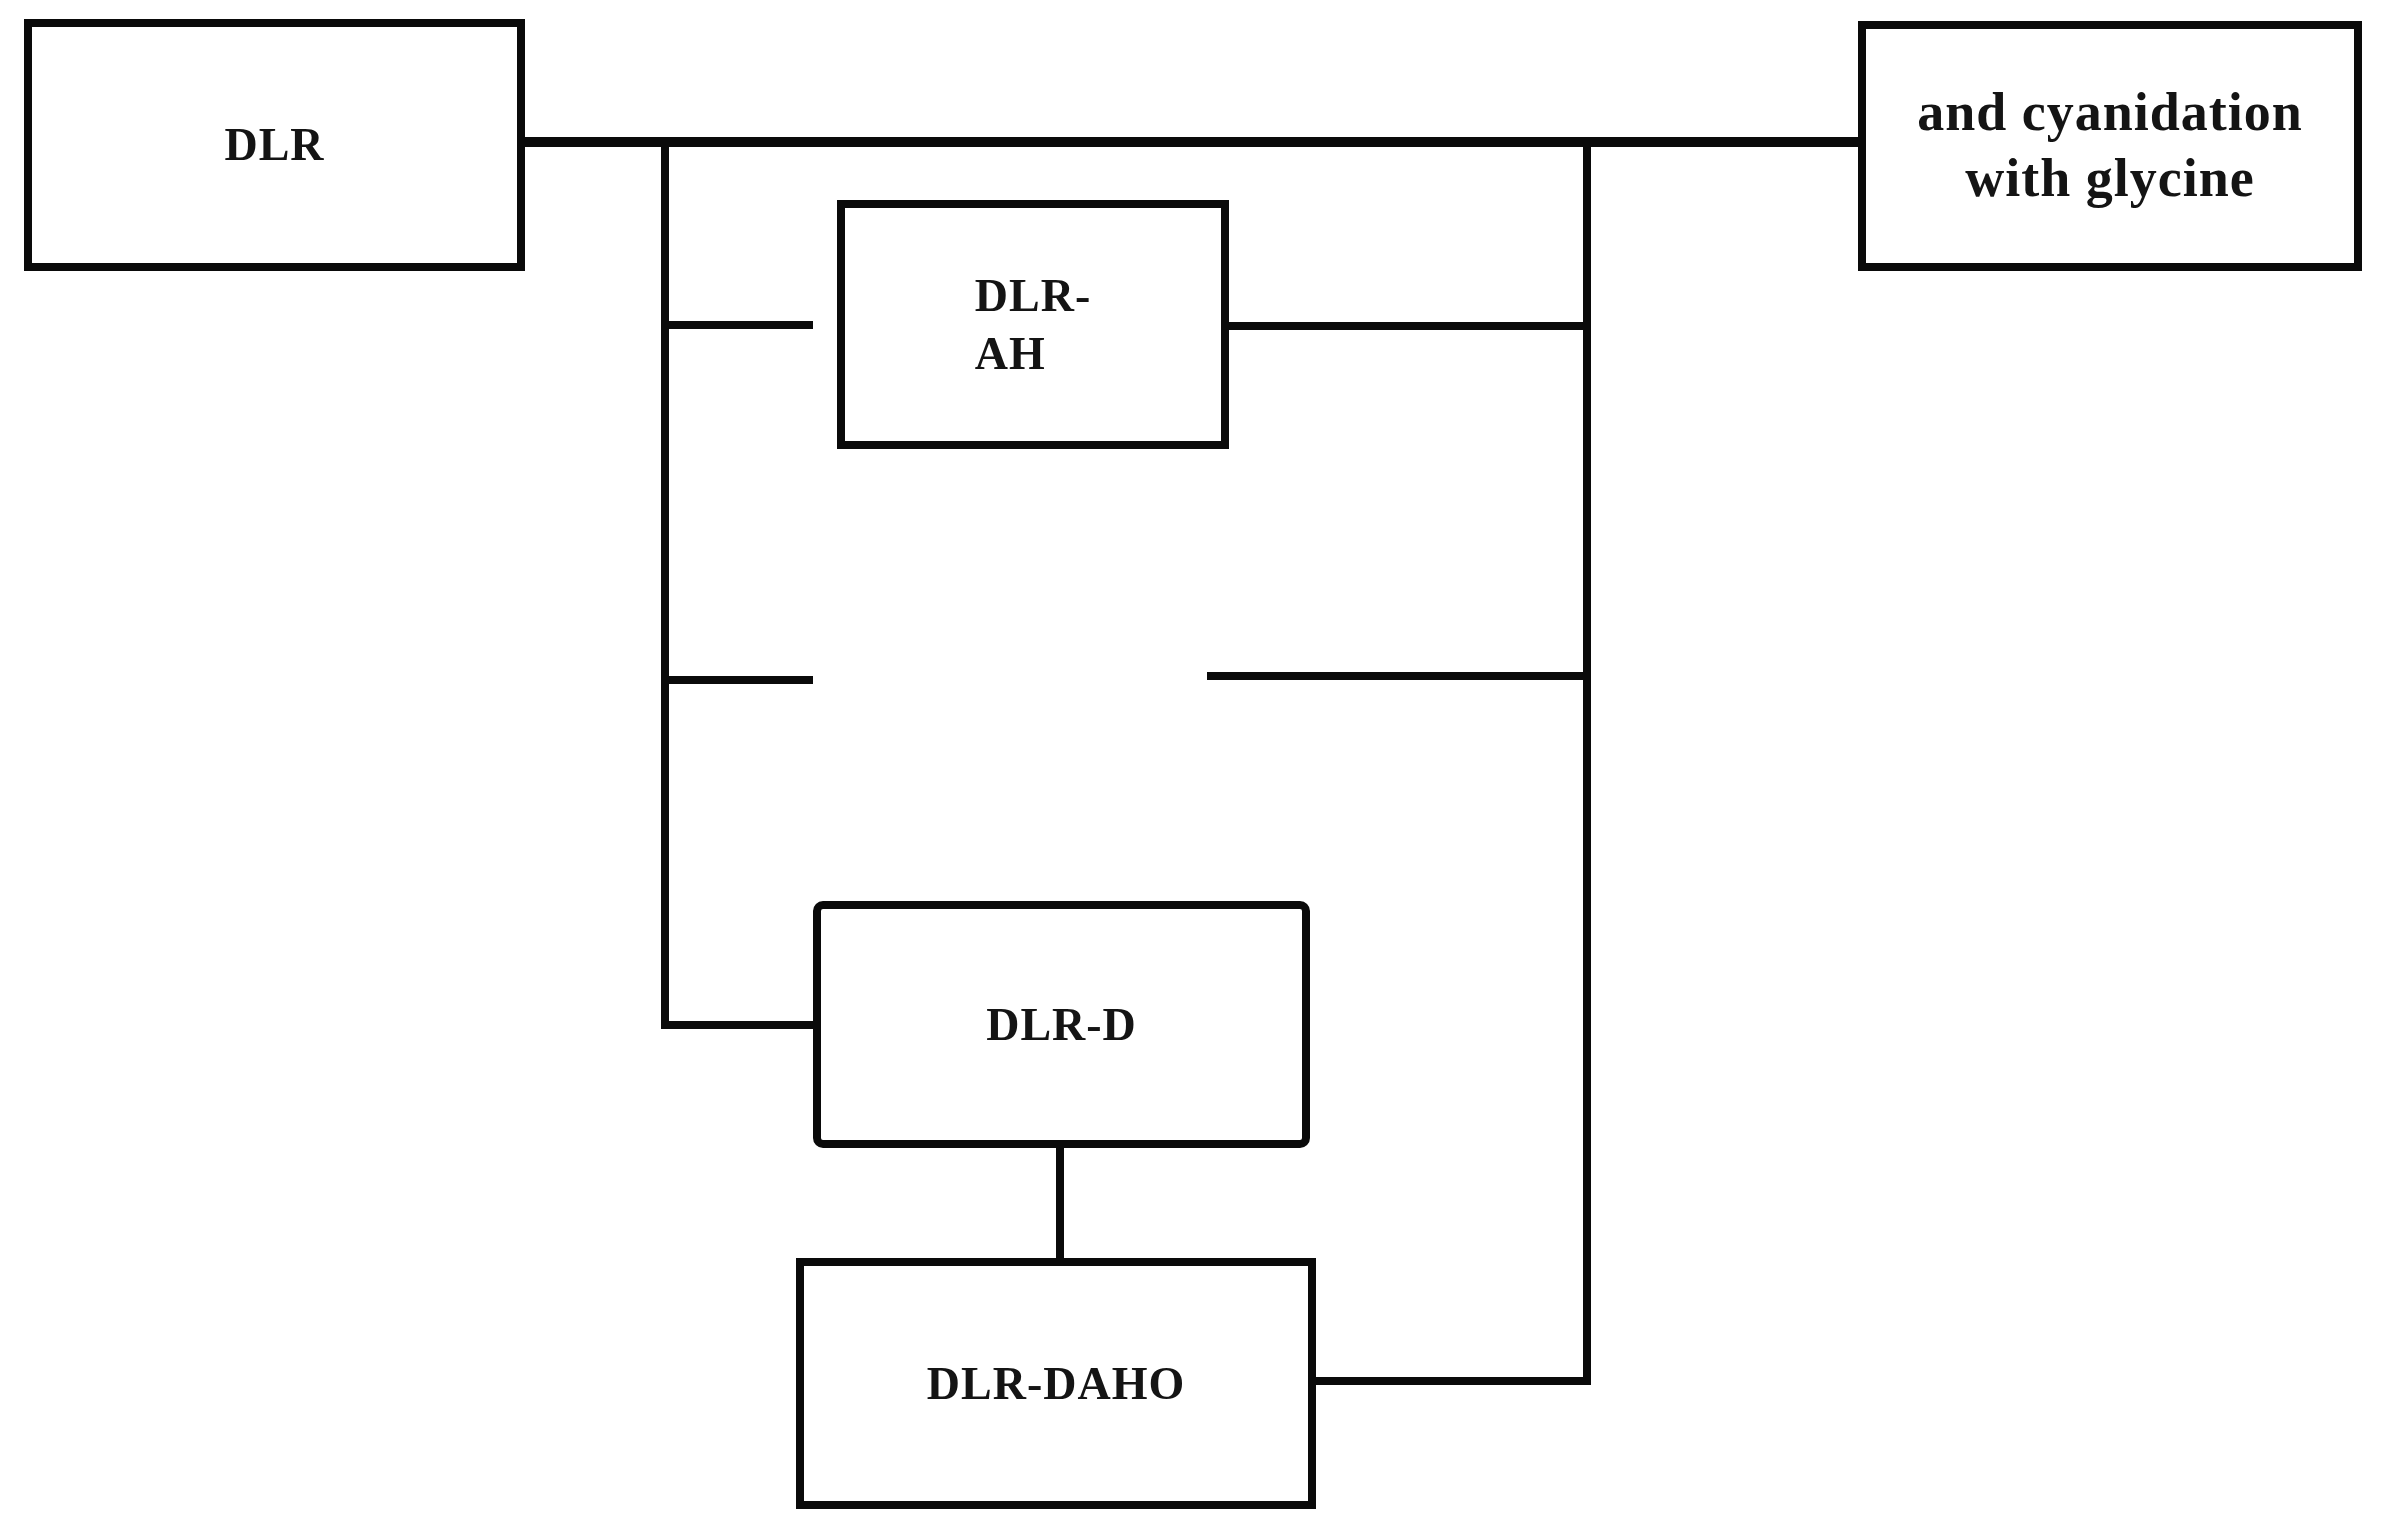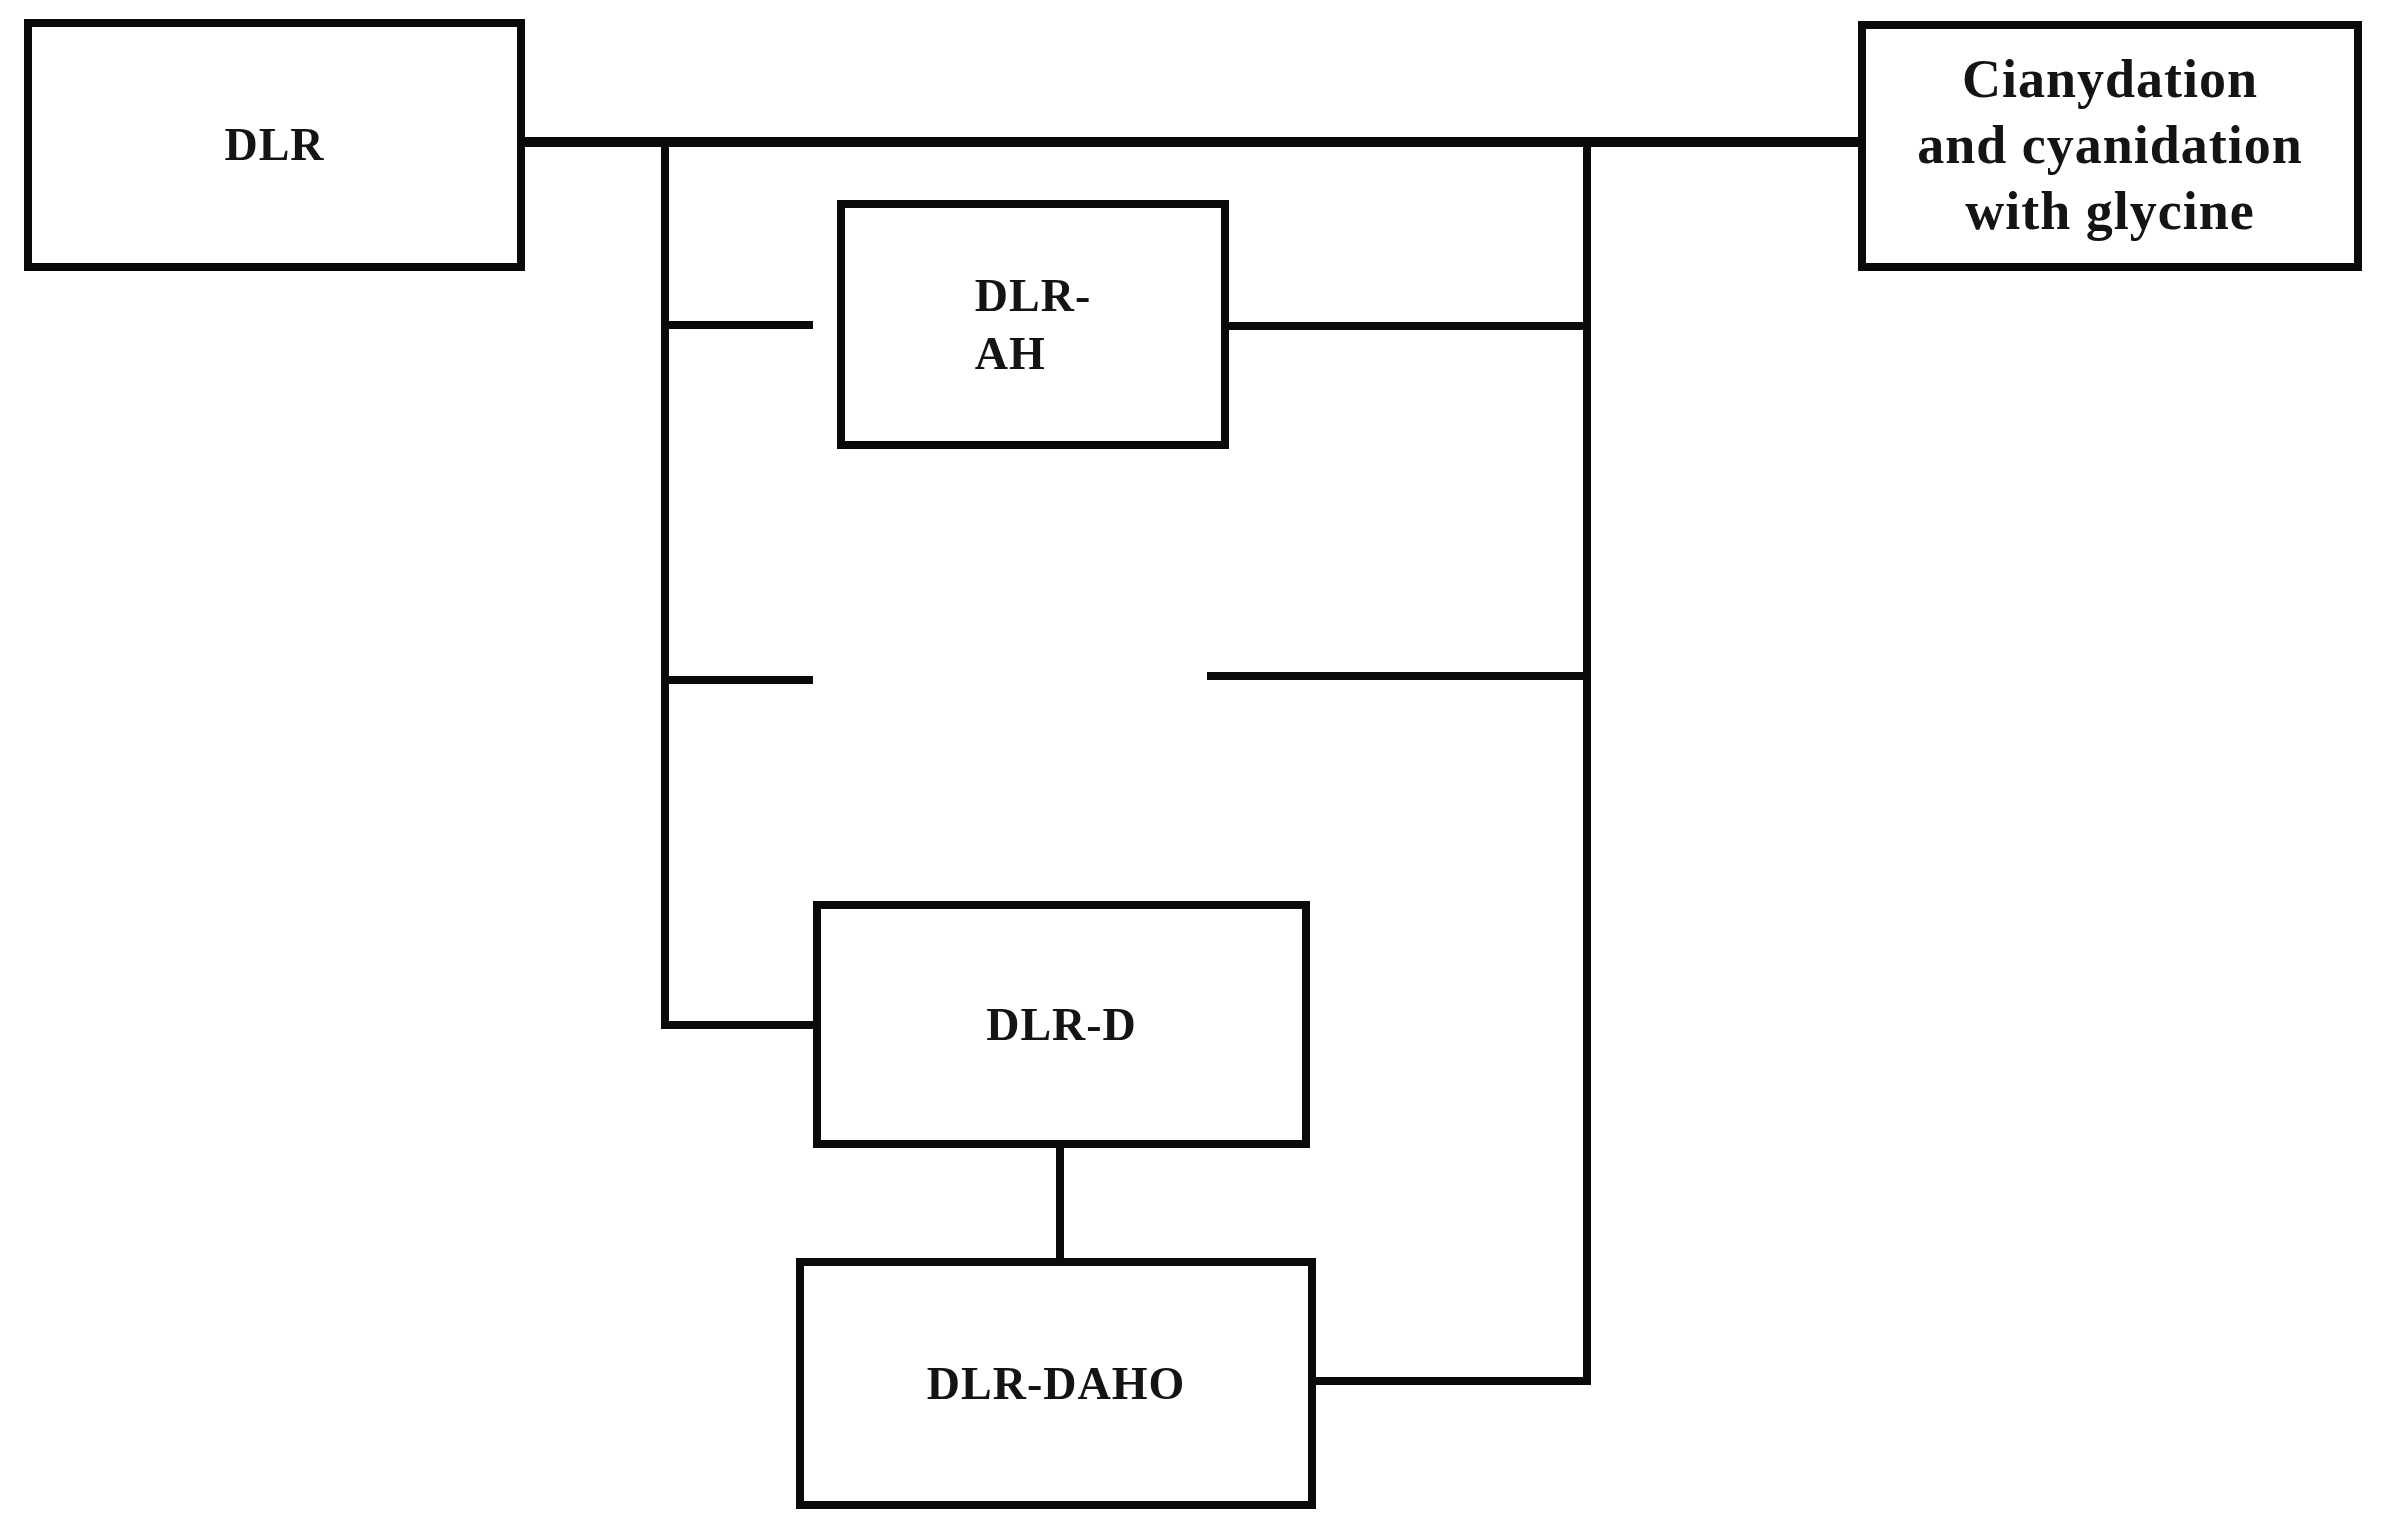--- a/index.html
+++ b/index.html
@@ -44,21 +44,21 @@
   .connector {
     position: absolute;
     background: #0a0a0a;
     z-index: 1;
   }
   
   #box-dlr      { left: 24px;   top: 19px;   width: 501px; height: 252px; }
   #box-cyan     { left: 1858px; top: 21px;   width: 504px; height: 250px; }
   #box-dlr-ah   { left: 813px;  top: 200px;  width: 392px; height: 249px; margin-left: 24px; }
   #box-dlr-aho  { left: 813px;  top: 558px;  width: 394px; height: 248px; }
-  #box-dlr-d    { left: 813px;  top: 901px;  width: 497px; height: 247px; }
+  #box-dlr-d    { left: 813px;  top: 901px;  width: 497px; height: 247px; border-radius: 10px; }
   #box-dlr-daho { left: 796px;  top: 1258px; width: 520px; height: 251px; }
   
   #conn-top-line   { left: 525px;  top: 137px;  width: 1333px; height: 9.5px; }
   #conn-trunk      { left: 661px;  top: 137px;  width: 7.6px;    height: 892px; }
   #conn-ah-left    { left: 661px;  top: 321px;  width: 152px;  height: 7.6px; }
   #conn-aho-left   { left: 661px;  top: 676px;  width: 152px;  height: 7.6px; }
   #conn-d-left     { left: 661px;  top: 1021px; width: 152px;  height: 7.6px; }
   #conn-d-daho     { left: 1056px; top: 1146px; width: 7.6px;    height: 114px; }
   #conn-ah-right   { left: 1205px; top: 322px;  width: 385px;  height: 7.6px; }
   #conn-aho-right  { left: 1207px; top: 672px;  width: 383px;  height: 7.6px; }
@@ -80,21 +80,20 @@
   <div class="connector" id="conn-aho-right"></div>
   <div class="connector" id="conn-daho-right"></div>
   <div class="connector" id="conn-collector"></div>
 
   <div class="node" id="box-dlr">
     <div class="label">DLR</div>
   </div>
 
   <div class="node" id="box-cyan">
     <div class="label multiline">
-      <div>Cianydation</div>
       <div>and cyanidation</div>
       <div>with glycine</div>
     </div>
   </div>
 
   <div class="node" id="box-dlr-ah">
     <div class="label left-lines">
       <div>DLR-</div>
       <div>AH</div>
     </div>

